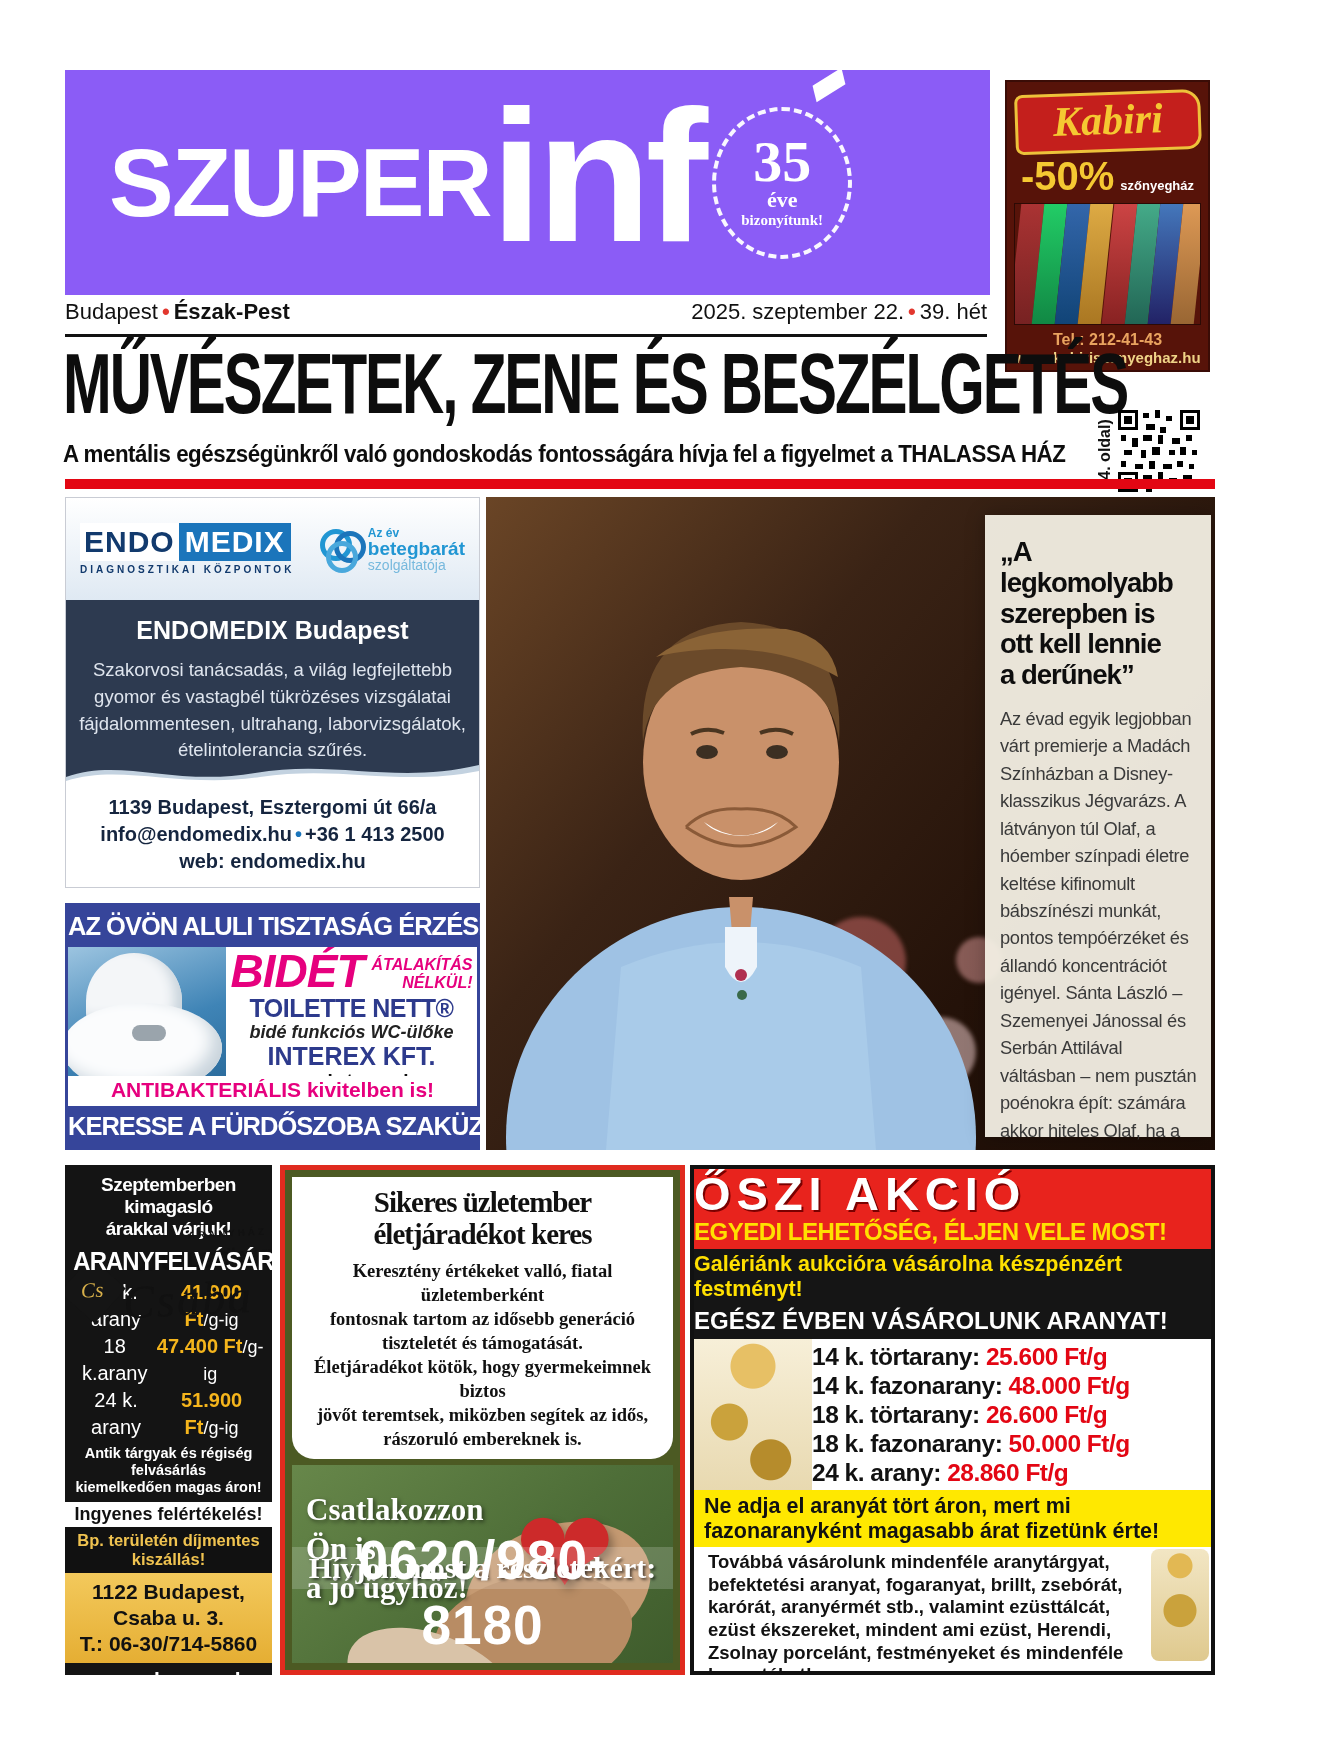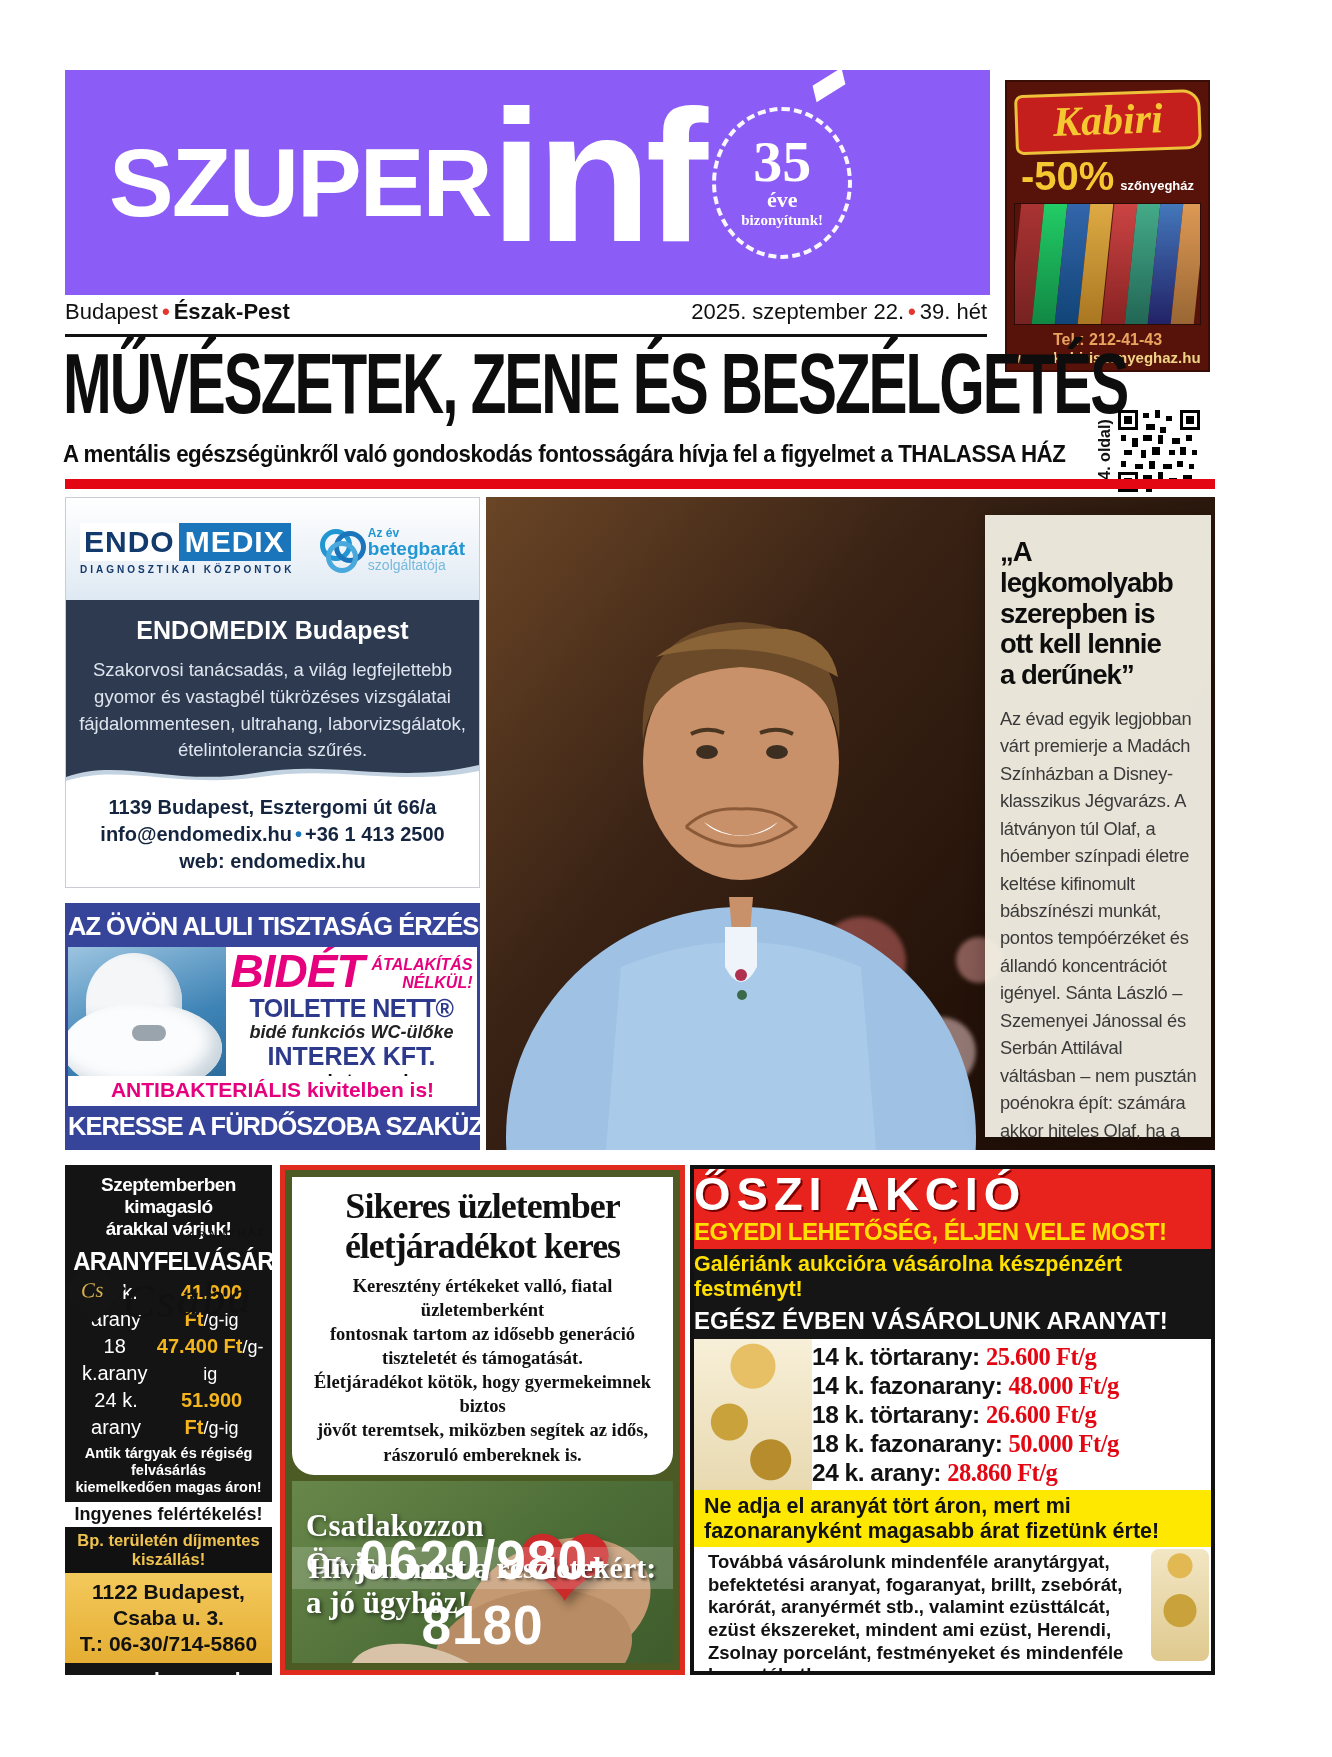--- a/index.html
+++ b/index.html
@@ -144,21 +144,21 @@
   .cs-free{background:#fff;color:#111;font-weight:bold;font-size:18px;padding:2px 0;margin-top:3px;}
   .cs-visit{background:#111;color:#f0c350;font-weight:bold;font-size:16.5px;padding:4px 0;}
   .cs-addrblock{background:linear-gradient(#f3c95c,#e5ae33);color:#111;font-weight:bold;
       font-size:21px;line-height:1.25;padding:6px 0;}
   .cs-web{font-weight:bold;font-size:21px;padding:5px 0 0;}
 
   
   .annuity{left:280px;top:1165px;width:405px;height:510px;background:#4c5a23;border:5px solid #e02b1f;
       box-sizing:border-box;padding:7px;display:flex;flex-direction:column;overflow:hidden;}
   .an-white{background:#fff;border-radius:0 0 22px 22px;text-align:center;padding:10px 6px 8px;}
-  .an-title{font-family:"Liberation Serif",serif;font-weight:bold;font-size:36px;line-height:1.1;letter-spacing:-1px;margin:0;}
+  .an-title{font-family:"Liberation Serif",serif;font-weight:bold;font-size:29px;line-height:1.1;letter-spacing:-1px;margin:0;}
   .an-body{font-family:"Liberation Serif",serif;font-weight:bold;font-size:18.5px;line-height:1.3;margin-top:8px;}
   .an-photo{position:relative;flex:1;margin-top:6px;background:linear-gradient(140deg,#67874a,#4e6e38 55%,#3f5c2c);overflow:hidden;}
   .an-hand{position:absolute;border-radius:50%;}
   .heart-icon{position:absolute;right:58px;top:28px;font-size:120px;color:#cc2a2a;line-height:1;
       text-shadow:4px 6px 10px rgba(0,0,0,.35);}
   .an-join{position:absolute;left:14px;top:26px;font-family:"Liberation Serif",serif;font-weight:bold;
       font-size:31px;line-height:1.25;color:#fff;text-shadow:2px 2px 4px rgba(0,0,0,.5);}
   .an-call{position:absolute;left:0;right:0;bottom:74px;text-align:center;font-family:"Liberation Serif",serif;
       font-weight:bold;font-size:30px;color:#fff;background:rgba(255,255,255,.18);padding:4px 0;
       text-shadow:2px 2px 3px rgba(0,0,0,.6);}
@@ -175,21 +175,21 @@
   .au-sub3{background:#151515;color:#fff;font-weight:bold;font-size:24px;padding:2px 0 4px;}
   .au-pricewrap{display:flex;background:#fff;}
   .au-gold{width:118px;background:
       radial-gradient(circle at 50% 18%,#e7c065 0 22px,transparent 23px),
       radial-gradient(circle at 30% 55%,#caa23c 0 18px,transparent 19px),
       radial-gradient(circle at 65% 80%,#b68c2c 0 20px,transparent 21px),
       linear-gradient(#f7efd8,#e8d9b0);}
   .au-prices{flex:1;padding:4px 10px 2px 0;}
   .au-row{font-weight:bold;font-size:24.5px;line-height:1.18;letter-spacing:-.5px;}
   .au-row .lab{color:#111;}
-  .au-row .val{color:#e30613;font-family:Liberation Serif, serif;}
+  .au-row .val{color:#e30613;}
   .au-warn{background:#ffe800;color:#111;font-weight:bold;font-size:21.5px;line-height:1.15;padding:4px 10px;}
   .au-also{position:relative;flex:1;font-weight:bold;font-size:18.5px;line-height:1.22;padding:4px 64px 2px 14px;}
   .au-statue{position:absolute;right:2px;top:2px;width:58px;height:112px;background:
       radial-gradient(circle at 50% 15%,#e2b853 0 12px,transparent 13px),
       radial-gradient(circle at 50% 55%,#caa23c 0 16px,transparent 17px),
       linear-gradient(#f2e6c4,#dfc98e);border-radius:8px;}
 </style>
 </head>
 <body>
 

